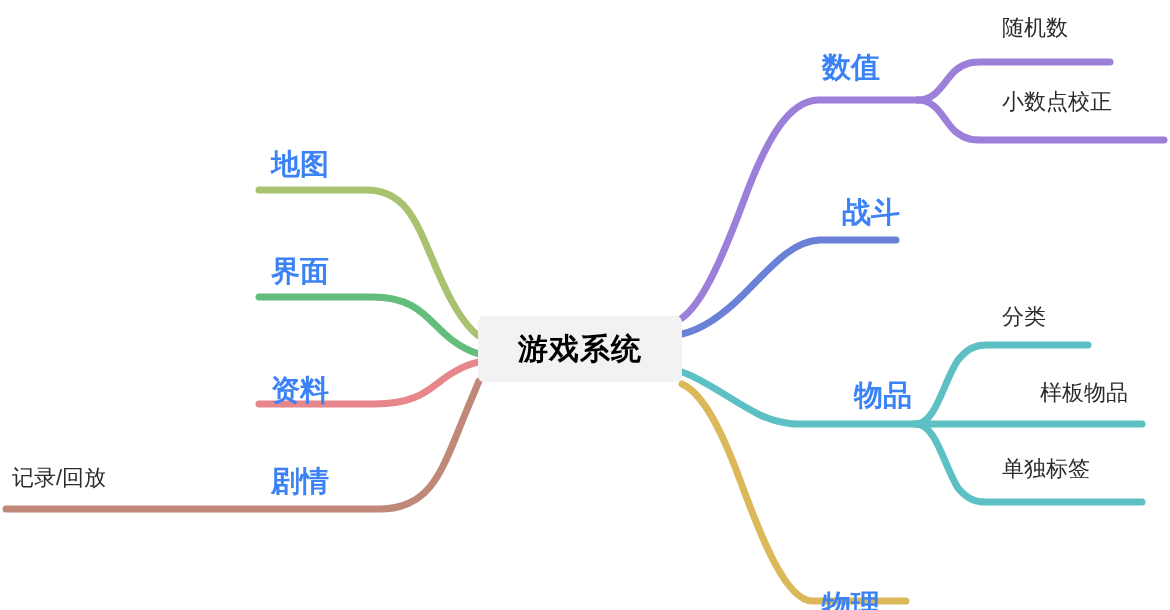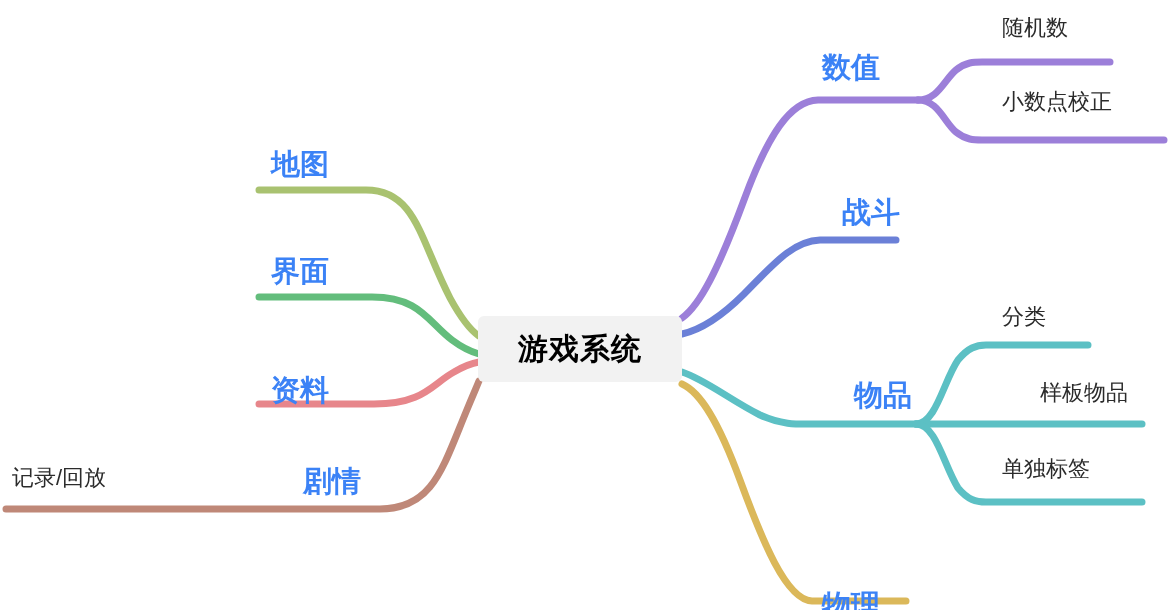--- a/index.html
+++ b/index.html
@@ -96,21 +96,21 @@
   <div class="root-node" style="left:478px; top:316px; width:204px; height:66px;">
     <span class="root-text">游戏系统</span>
   </div>
 
   <div class="label lvl1" style="left:271px; top:150px;">地图</div>
 
   <div class="label lvl1" style="left:271px; top:257px;">界面</div>
 
   <div class="label lvl1" style="left:271px; top:376px;">资料</div>
 
-  <div class="label lvl1" style="left:271px; top:467px;margin-left:32px;">剧情</div>
+  <div class="label lvl1" style="left:271px; top:467px;">剧情</div>
 
   <div class="label lvl1" style="left:822px; top:53px;">数值</div>
 
   <div class="label lvl1" style="left:814px; top:198px;margin-left:28px;">战斗</div>
 
   <div class="label lvl1" style="left:822px; top:381px;margin-left:32px;">物品</div>
 
   <div class="label lvl1" style="left:822px; top:593px;font-family:Liberation Mono, monospace;">物理</div>
 
   <div class="label lvl2" style="left:12px; top:467px;text-align:right;">记录/回放</div>

